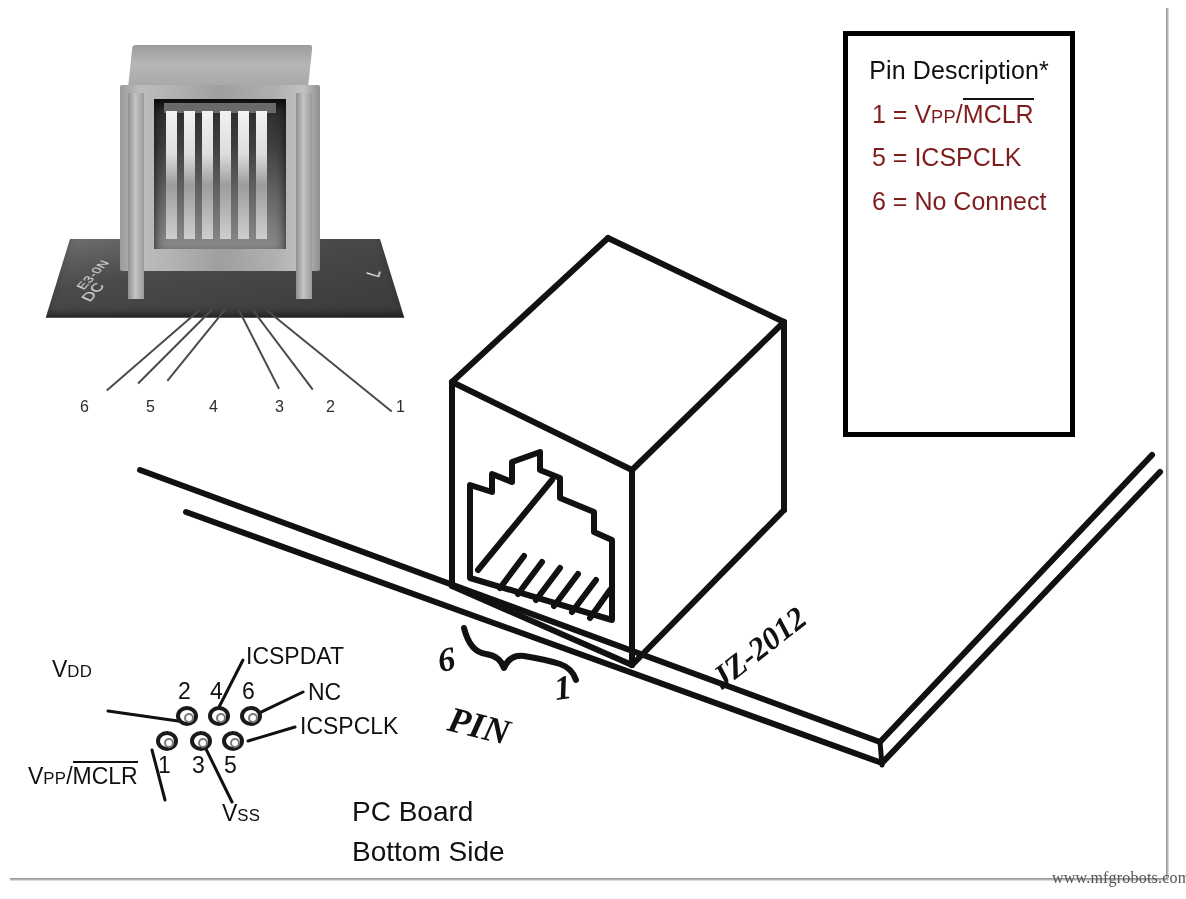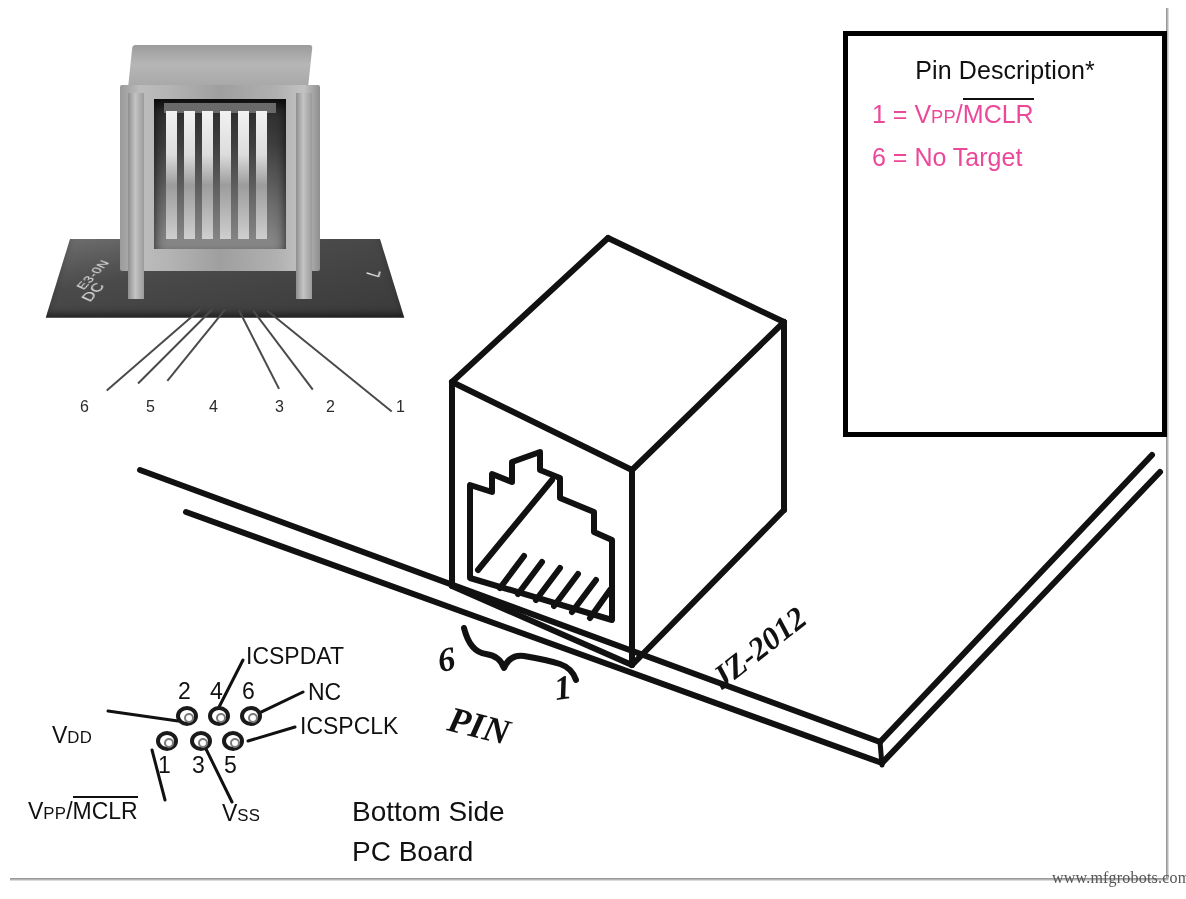--- a/index.html
+++ b/index.html
@@ -35,37 +35,37 @@
     width: 1158px;
     height: 3px;
     background: linear-gradient(to bottom, #8d8d8d 0%, #b8b8b8 55%, #eeeeee 100%);
   }
 
   
   .pin-box {
     position: absolute;
     left: 843px;
     top: 31px;
-    width: 324px;
+    width: 232px;
     height: 406px;
     border: 5px solid #000000;
     background: #ffffff;
     box-sizing: border-box;
     padding: 14px 0 0 0;
   }
   .pin-box-title {
     font-size: 25px;
     color: #101010;
     text-align: center;
     margin: 6px 0 16px 0;
     letter-spacing: 0.1px;
   }
   .pin-row {
     font-size: 25px;
-    color: #ec4899;
+    color: #7f1d1d;
     padding-left: 24px;
     margin-bottom: 17px;
     white-space: nowrap;
     line-height: 1.05;
   }
   .pin-row:last-child { margin-bottom: 0; }
 
   
   .sub-caps {
     font-size: 0.73em;
@@ -337,25 +337,30 @@
 
     <div class="pin-row">
       <span>1</span>
       <span>=</span>
       <span>V</span><span class="sub-caps">PP</span><span>/</span><span class="overline">MCLR</span>
     </div>
 
 
 
 
+    <div class="pin-row">
+      <span>5</span>
+      <span>=</span>
+      <span>ICSPCLK</span>
+    </div>
 
     <div class="pin-row">
       <span>6</span>
       <span>=</span>
-      <span>No Target</span>
+      <span>No Connect</span>
     </div>
   </div>
 
   <div class="pinout">
 
     <svg width="1186" height="899" style="position:absolute;left:0;top:0">
       <g stroke="#111111" stroke-width="3" fill="none" stroke-linecap="round">
         <path d="M108 711 L178 721"></path>
         <path d="M243 660 L216 713"></path>
         <path d="M303 692 L253 716"></path>
@@ -373,33 +378,33 @@
     <div class="pad" style="left:190px;top:731px"></div>
     <div class="pad" style="left:222px;top:731px"></div>
 
     <span class="pin-num" style="left:178px;top:678px">2</span>
     <span class="pin-num" style="left:210px;top:678px">4</span>
     <span class="pin-num" style="left:242px;top:678px">6</span>
     <span class="pin-num" style="left:158px;top:752px">1</span>
     <span class="pin-num" style="left:192px;top:752px">3</span>
     <span class="pin-num" style="left:224px;top:752px">5</span>
 
-    <span class="sig-label" style="left:52px;top:722px"><span>V</span><span class="sub-caps">DD</span></span>
+    <span class="sig-label" style="left:52px;top:656px"><span>V</span><span class="sub-caps">DD</span></span>
 
     <span class="sig-label" style="left:246px;top:643px">ICSPDAT</span>
 
     <span class="sig-label" style="left:308px;top:679px">NC</span>
 
     <span class="sig-label" style="left:300px;top:713px">ICSPCLK</span>
 
     <span class="sig-label" style="left:222px;top:800px"><span>V</span><span class="sub-caps">SS</span></span>
 
-    <span class="sig-label" style="left:28px;top:798px"><span>V</span><span class="sub-caps">PP</span><span>/</span><span class="overline">MCLR</span></span>
+    <span class="sig-label" style="left:28px;top:763px"><span>V</span><span class="sub-caps">PP</span><span>/</span><span class="overline">MCLR</span></span>
 
     <div class="board-caption">
+      <div>PC Board</div>
       <div>Bottom Side</div>
-      <div>PC Board</div>
     </div>
   </div>
 
   <div class="watermark">www.mfgrobots.com</div>
 
 </div>
 
 </body></html>

